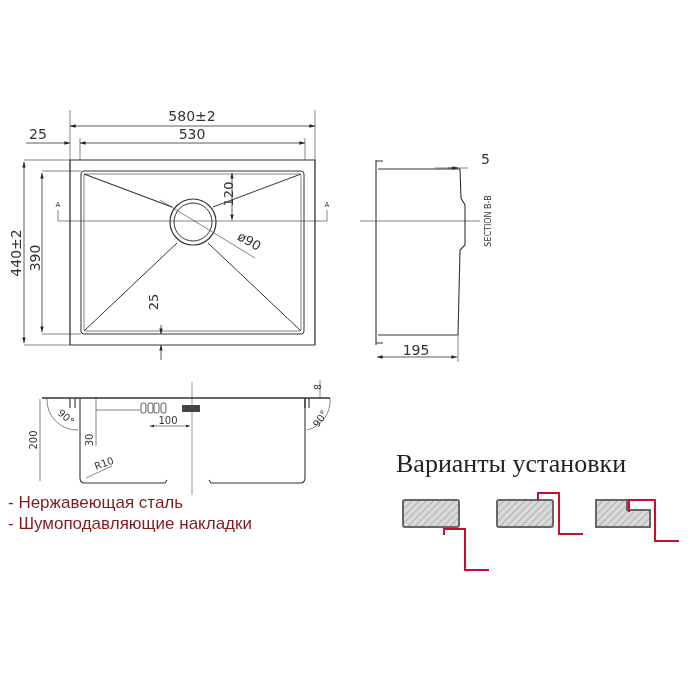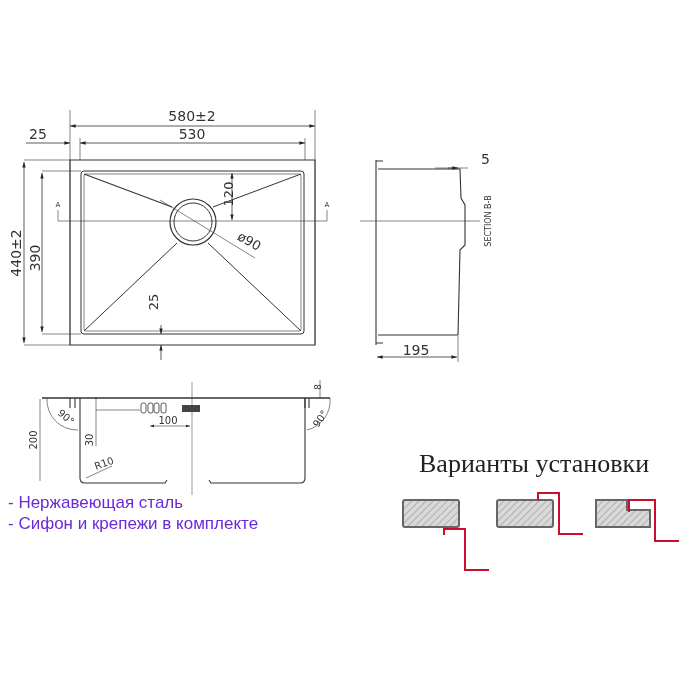--- a/index.html
+++ b/index.html
@@ -1,21 +1,21 @@
 <!DOCTYPE html>
 <html><head>
 <meta charset="utf-8">
 <style>
   html, body { margin: 0; padding: 0; background: #ffffff; }
   body { width: 700px; height: 700px; position: relative; overflow: hidden; font-family: "Liberation Sans", sans-serif; }
   #drawing { position: absolute; left: 0; top: 0; }
   .dim { font-family: "DejaVu Sans", sans-serif; fill: #333; }
-  .features { position: absolute; left: 8px; top: 492px; font-family: "Liberation Sans", sans-serif; font-size: 17px; color: #6d28d9; line-height: 21px; }
+  .features { position: absolute; left: 8px; top: 492px; font-family: "Liberation Sans", sans-serif; font-size: 17px; color: #7f1d1d; line-height: 21px; }
   .features div { white-space: nowrap; }
-  .variants-title { position: absolute; left: 396px; top: 449px; font-family: "Liberation Serif", serif; font-size: 26px; color: #222; margin-left: 23px; }
+  .variants-title { position: absolute; left: 396px; top: 449px; font-family: "Liberation Serif", serif; font-size: 26px; color: #222; }
 </style>
 </head>
 <body>
 
 <svg id="drawing" width="700" height="700" viewBox="0 0 700 700" xmlns="http://www.w3.org/2000/svg">
   <defs>
     <marker id="arr" viewBox="0 0 10 10" refX="10" refY="5" markerWidth="7" markerHeight="7" orient="auto-start-reverse">
       <path d="M0,2 L10,5 L0,8 z" fill="#222"></path>
     </marker>
     <pattern id="hatch" patternUnits="userSpaceOnUse" width="5" height="5" patternTransform="rotate(45)">
@@ -140,14 +140,14 @@
       <path d="M596,500 L627,500 L627,510 L650,510 L650,527 L596,527 Z" fill="url(#hatch)" stroke="#666" stroke-width="2"></path>
       <path d="M629,512 L629,500 L655,500 L655,541 L679,541" fill="none" stroke="#c8102e" stroke-width="2"></path>
     </g>
   </g>
 </svg>
 
 <div class="variants-title">Варианты установки</div>
 
 <div class="features">
   <div>- Нержавеющая сталь</div>
-  <div>- Сифон и крепежи в комплекте</div>
+  <div>- Шумоподавляющие накладки</div>
 </div>
 
 </body></html>

